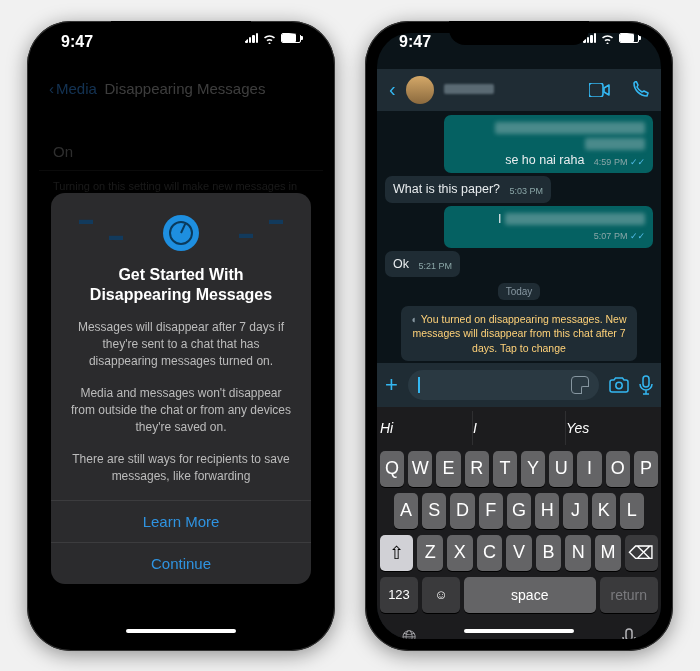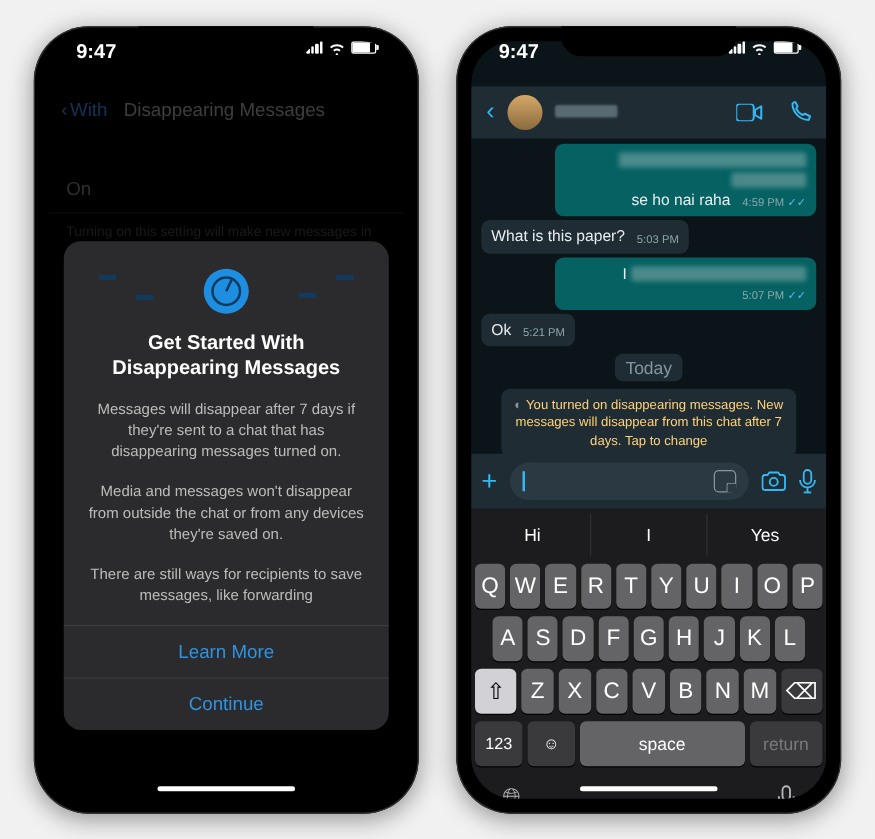--- a/index.html
+++ b/index.html
@@ -41,35 +41,35 @@
   .cname{flex:1;height:12px;}
   .cname i{display:block;width:50px;height:10px;background:#5a6a73;filter:blur(1px);border-radius:2px;}
   .navicon{color:#34b7f1;}
   .chat{position:absolute;top:78px;bottom:262px;left:0;right:0;padding:4px 8px;overflow:hidden;background:#0b1419;font-size:12.5px;}
   .msg{max-width:78%;padding:5px 8px;border-radius:7px;margin:3px 0;position:relative;line-height:1.3;text-align:right;}
   .out{background:#056162;margin-left:auto;color:#e9edef;}
   .in{background:#1f2c34;margin-right:auto;color:#e9edef;width:fit-content;}
   .ts{font-size:9px;color:#8ba7a8;display:inline-block;margin-left:6px;vertical-align:bottom;}
   .ticks{color:#53bdeb;font-size:9px;}
   .blur{display:inline-block;height:12px;background:#4a8a8b;filter:blur(2px);border-radius:2px;vertical-align:middle;}
-  .pill{background:#1f2c34;color:#8696a0;font-size:14px;padding:3px 8px;border-radius:6px;width:fit-content;margin:6px auto;}
+  .pill{background:#1f2c34;color:#8696a0;font-size:10px;padding:3px 8px;border-radius:6px;width:fit-content;margin:6px auto;}
   .sysmsg{background:#1f2c34;color:#ffd279;font-size:10.5px;padding:6px 10px;border-radius:7px;width:88%;margin:4px auto;text-align:center;line-height:1.35;}
   .sysmsg .sicon{color:#8696a0;margin-right:3px;}
   .inputbar{position:absolute;bottom:232px;left:0;right:0;height:44px;background:#1f2c34;display:flex;align-items:center;padding:0 8px;gap:10px;}
   .inputbar .plus{color:#34b7f1;font-size:22px;font-weight:300;}
   .inputbar .field{flex:1;height:30px;background:#2a3942;border-radius:16px;display:flex;align-items:center;padding:0 10px;justify-content:space-between;}
   .cursor{width:2px;height:16px;background:#34b7f1;}
   .sticker{width:18px;height:18px;border:1.5px solid #8696a0;border-radius:4px;position:relative;}
   .sticker:after{content:"";position:absolute;right:-1px;bottom:-1px;width:7px;height:7px;background:#2a3942;border-left:1.5px solid #8696a0;border-top:1.5px solid #8696a0;border-radius:2px 0 0 0;}
   .cam{color:#34b7f1;}
   .mic{color:#34b7f1;}
   
   .kb{position:absolute;bottom:0;left:0;right:0;height:232px;background:#1c1c1e;padding:4px 3px 0;}
   .sugg{display:flex;height:34px;}
-  .sugg div{flex:1;text-align:center;color:#fff;font-size:14px;line-height:34px;border-right:1px solid #2f2f31;}
+  .sugg div{flex:1;text-align:left;color:#fff;font-size:14px;line-height:34px;border-right:1px solid #2f2f31;font-style:italic;}
   .sugg div:last-child{border:none;}
   .krow{display:flex;gap:4px;margin:6px 0;justify-content:center;}
   .key{background:#646466;color:#fff;border-radius:5px;height:36px;flex:1;display:flex;align-items:center;justify-content:center;font-size:18px;box-shadow:0 1px 0 #000;}
   .key.dark{background:#3a3a3c;}
   .key.sp{flex:4.5;font-size:14px;}
   .key.fn{flex:1.3;font-size:13px;}
   .krow.r2{padding:0 14px;}
   .krow.r3 .key:first-child,.krow.r3 .key:last-child{flex:1.3;background:#3a3a3c;}
   .kbottom{display:flex;justify-content:space-between;padding:6px 22px 0;color:#b5b5b9;font-size:18px;align-items:center;height:32px;}
   svg{display:block;}
@@ -96,21 +96,21 @@
           </span>
         <span class="batt">
             <i></i>
           </span>
       </span>
     </div>
 
     <div class="p1-nav">
       <span class="back">
         <span>‹</span>
-        <span>With</span>
+        <span>Media</span>
       </span>
       <span class="title">Disappearing Messages</span>
     </div>
 
     <div class="p1-list">
       <div class="p1-row">
           <span>On</span>
         </div>
       <div class="p1-desc">Turning on this setting will make new messages in this chat disappear after 7 days. Messages from this chat are also saved on any devices they're sent to. Tap to learn more about this setting.</div>
     </div>

